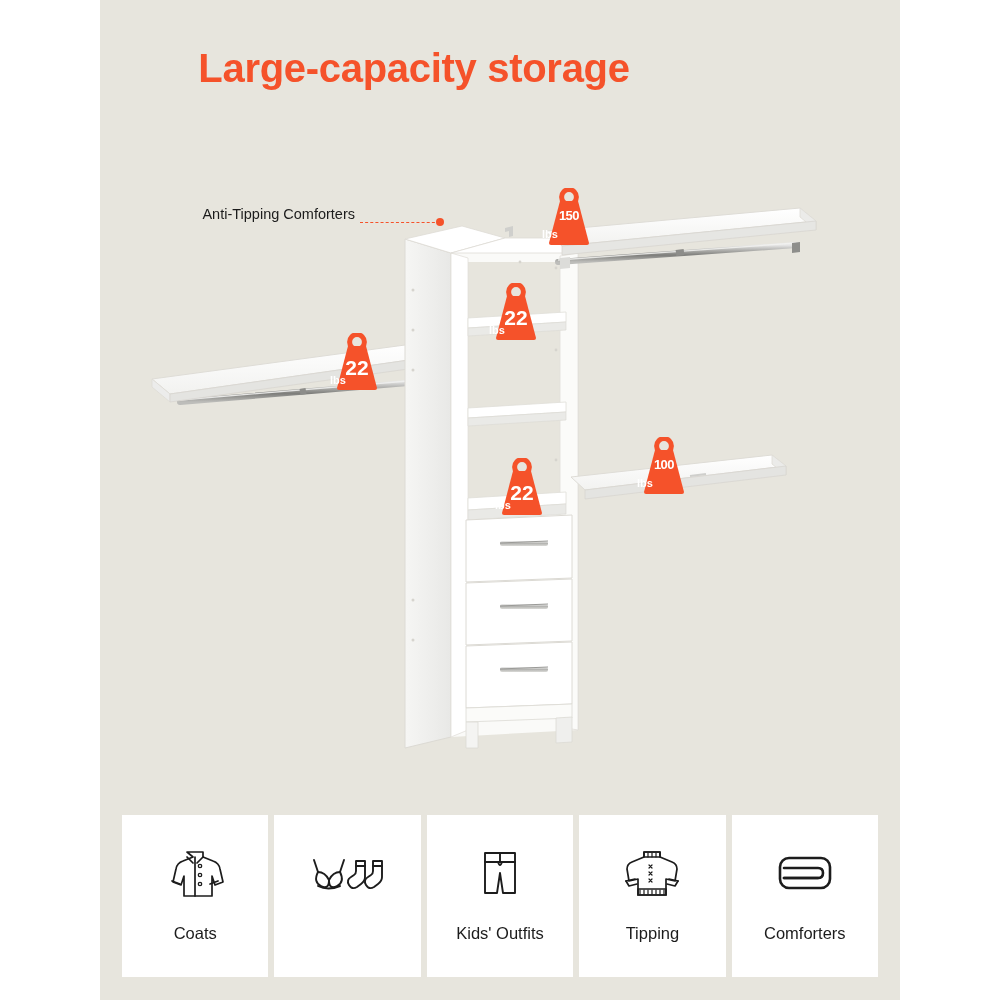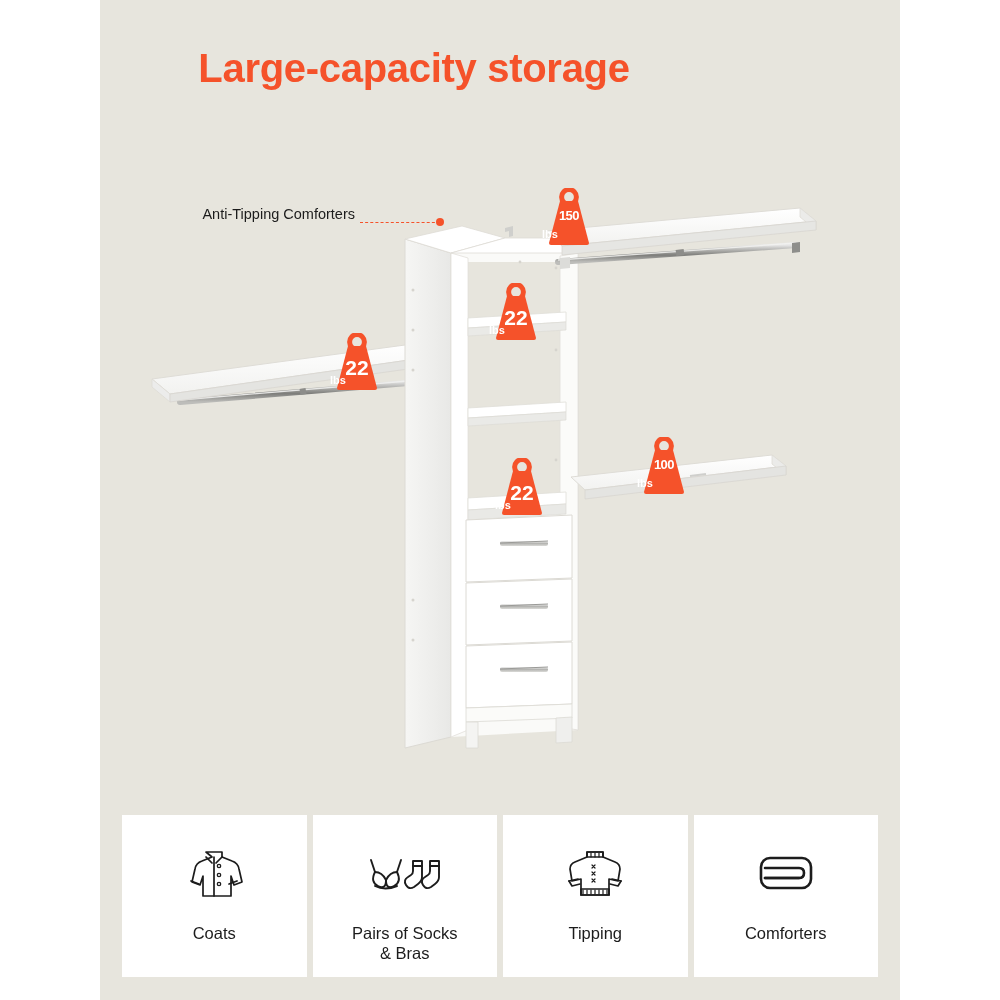--- a/index.html
+++ b/index.html
@@ -327,24 +327,35 @@
             <path d="M12 45 q10 5 22 0"></path>
 
             <path d="M50 20 h9 v16 q0 4 -4 7 l-4 3 q-5 3 -8 -2 q-3 -5 2 -8 l3 -2 q2 -1 2 -4 z"></path>
             <path d="M50 25 h9"></path>
 
             <path d="M67 20 h9 v16 q0 4 -4 7 l-4 3 q-5 3 -8 -2 q-3 -5 2 -8 l3 -2 q2 -1 2 -4 z"></path>
             <path d="M67 25 h9"></path>
           </g>
         </svg>
       </div>
-      <div class="lbl" style="white-space:pre-line;">Pairs of Socks
-&amp; Bras</div>
-    </div>
-
+    </div>
+
+    <div class="card">
+      <div class="ic">
+        <svg viewBox="0 0 70 66">
+          <g fill="none" stroke="#1c1c1c" stroke-width="1.9" stroke-linejoin="round" stroke-linecap="round">
+            <path d="M20 12 h30 v40 h-12 l-3 -20 -3 20 h-12 z"></path>
+            <path d="M20 21 h30"></path>
+            <path d="M35 12 v9"></path>
+            <path d="M33 21 q2 6 4 0"></path>
+          </g>
+        </svg>
+      </div>
+      <div class="lbl">Kids' Outfits</div>
+    </div>
 
     <div class="card">
       <div class="ic">
         <svg viewBox="0 0 70 66">
           <g fill="none" stroke="#1c1c1c" stroke-width="1.7" stroke-linejoin="round" stroke-linecap="round">
             <path d="M27 11 h16 v5 l12 5 q5 2 5 7 l-2 12 -9 -2 v16 h-28 v-16 l-9 2 -2 -12 q0 -5 5 -7 l12 -5 z"></path>
             <path d="M27 11 h16 v5 h-16 z"></path>
             <rect x="21" y="48" width="28" height="6"></rect>
             <path d="M9 40 l9 -2"></path>
             <path d="M61 40 l-9 -2"></path>

